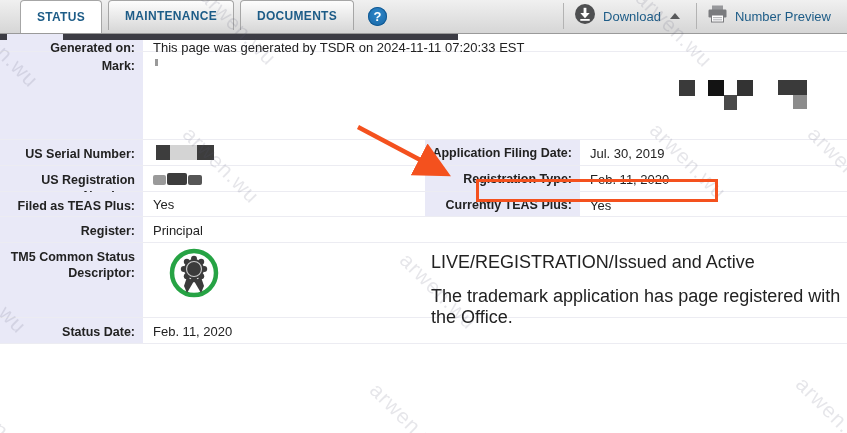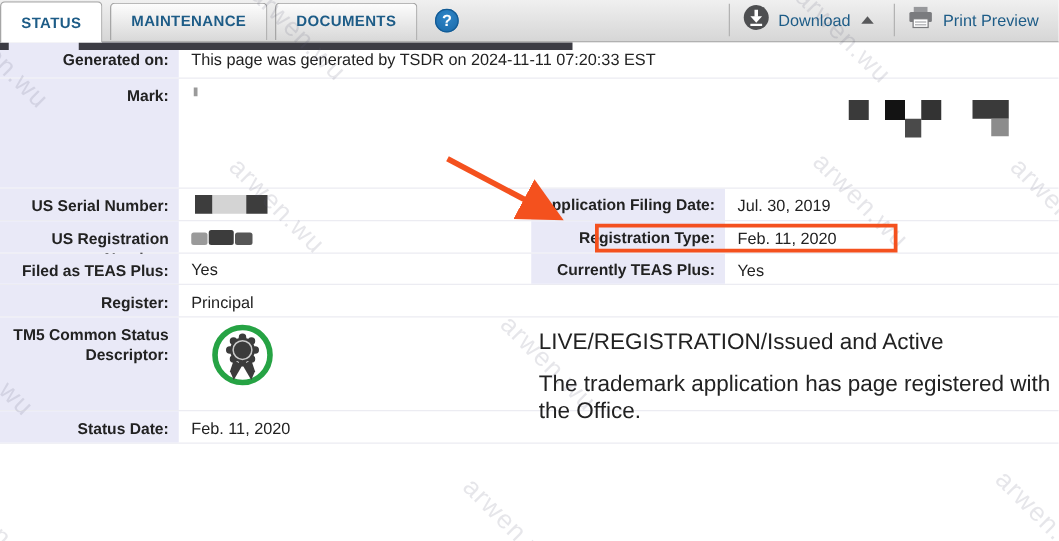--- a/index.html
+++ b/index.html
@@ -11,21 +11,21 @@
   }
   *{box-sizing:border-box;}
 
   
   .tabbar{
     position:relative;height:34px;width:847px;
     background:linear-gradient(#f0f0f0,#d6d6d6);
     border-bottom:1px solid #9a9a9a;
     display:flex;align-items:flex-end;
   }
-  .tabs{display:flex;align-items:center;margin-left:0;height:100%;}
+  .tabs{display:flex;align-items:flex-start;margin-left:20px;height:100%;}
   .tab{
     height:30px;margin-right:6px;padding:0 16px;
     display:flex;align-items:center;justify-content:center;
     font-size:12px;font-weight:bold;letter-spacing:.3px;color:#1d5c87;
     background:linear-gradient(#fdfdfd,#d9d9d9);
     border:1px solid #a6a6a6;border-bottom:none;
     border-radius:4px 4px 0 0;cursor:pointer;
   }
   .tab.active{
     height:33px;background:#ffffff;margin-bottom:-1px;z-index:3;
@@ -55,21 +55,21 @@
     text-align:right;padding:6px 8px 0 0;
     font-weight:bold;font-size:12.5px;color:#222;line-height:1.3;
   }
   .val{flex:1;padding:6px 0 0 10px;font-size:13px;color:#222;position:relative;}
   .leftval{width:282px;flex:0 0 282px;padding:5px 0 0 10px;position:relative;}
   .rlbl{
     width:155px;flex:0 0 155px;background:#e9e9f7;
     text-align:right;padding:6px 8px 0 0;font-weight:bold;font-size:12.5px;color:#222;
   }
   .rval{flex:1;padding:6px 0 0 10px;font-size:13px;color:#222;}
-  .h29{height:29px}.h88{height:88px}.h26{height:26px}.h25{height:25px}.h75{height:75px}.h27{height:27px;border-bottom:none}
+  .h29{height:18px}.h88{height:88px}.h26{height:26px}.h25{height:25px}.h75{height:75px}.h27{height:27px;border-bottom:none}
 
   
   .redact{display:inline-block;vertical-align:middle;}
   .serial-redact{position:absolute;left:13px;top:5px;display:flex;}
   .reg-redact{position:absolute;left:10px;top:7px;display:flex;align-items:flex-end;filter:blur(.4px);}
   .mark-tick{position:absolute;left:12px;top:7px;width:3px;height:7px;background:#9a9a9a;}
   .mark-blocks{position:absolute;top:46px;left:0;width:847px;height:34px;z-index:1;}
   .mb{position:absolute;}
 
   
@@ -121,21 +121,21 @@
     <div class="tb-btn">
       <span>
         <svg width="21" height="18" viewBox="0 0 21 18">
           <rect x="5" y="0.5" width="11" height="5" fill="#97989b"></rect>
           <rect x="1.5" y="4.5" width="18" height="8" rx="1.2" fill="#7a7b7e"></rect>
           <rect x="4.5" y="10" width="12" height="7" fill="#fff" stroke="#7a7b7e"></rect>
           <rect x="6" y="12" width="9" height="1.2" fill="#b9babd"></rect>
           <rect x="6" y="14.2" width="9" height="1.2" fill="#b9babd"></rect>
         </svg>
       </span>
-      <span class="tb-label">Print Preview</span>
+      <span class="tb-label">Number Preview</span>
     </div>
     <div class="tb-spacer"></div>
   </div>
 </div>
 
 <div class="subbar"></div>
 <div class="subbar-notch"></div>
 
 <div class="content">
 

